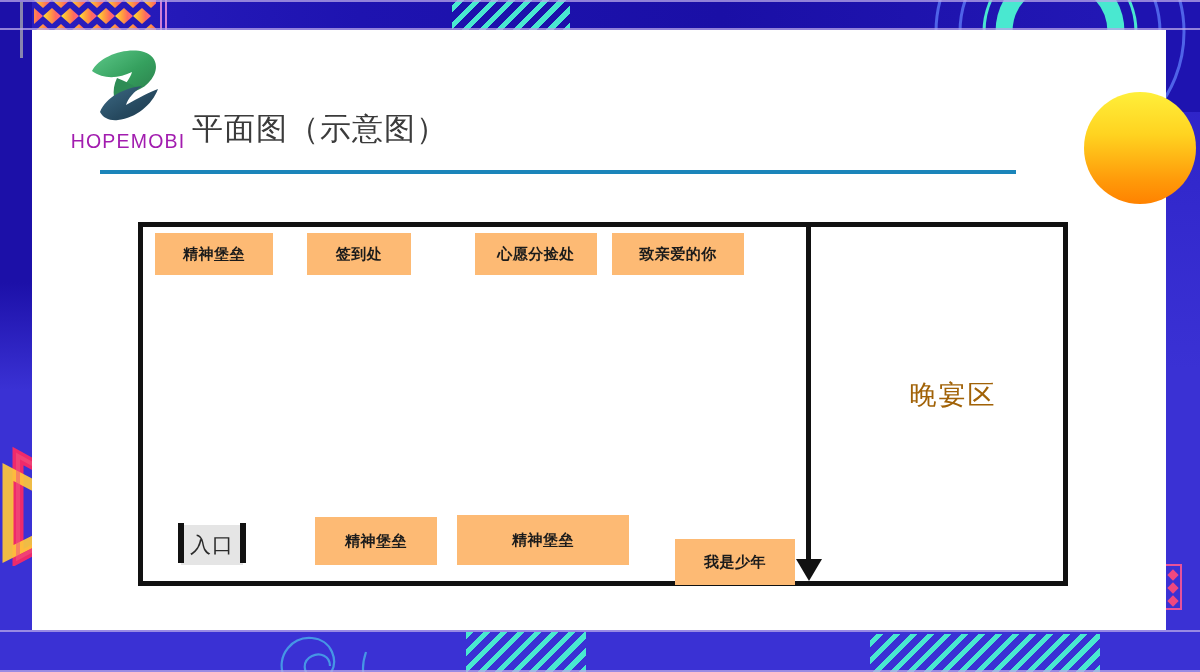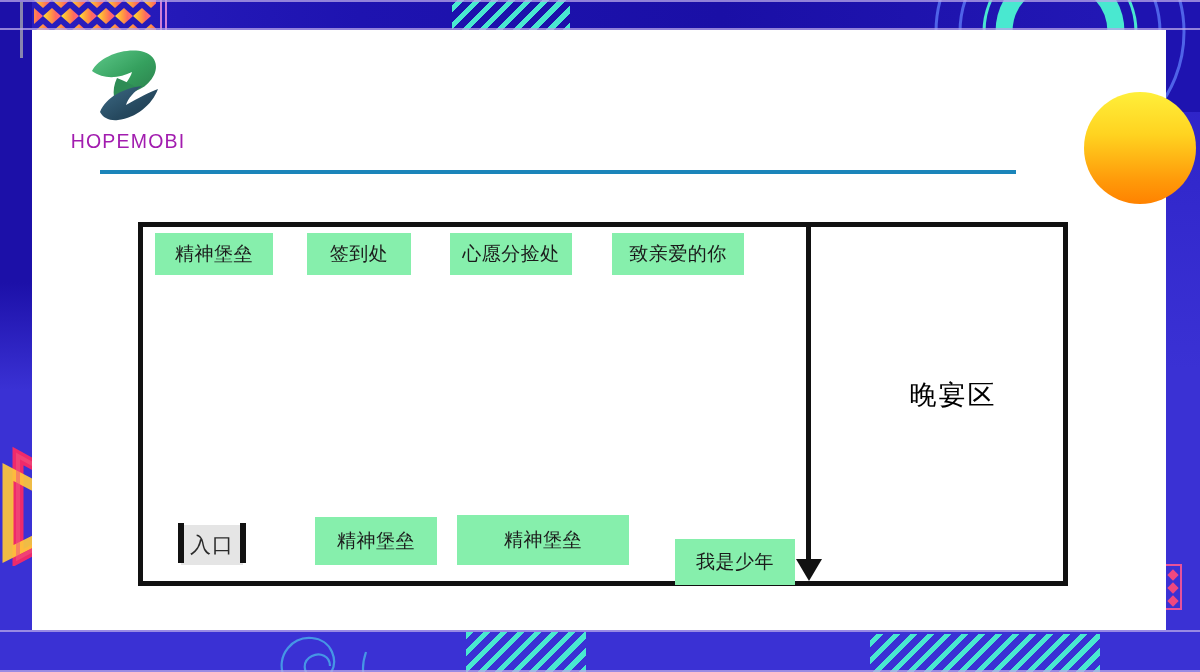--- a/index.html
+++ b/index.html
@@ -234,38 +234,39 @@
   }
 
   
   .banquet-label {
     position: absolute;
     left: 700px; top: 150px;
     width: 220px;
     text-align: center;
     font-family: "Liberation Serif", "DejaVu Serif", serif;
     font-size: 27px;
-    color: #000000;
+    color: #a16207;
     letter-spacing: 2px;
   }
 
   
   .booth {
     position: absolute;
-    background: #86efac;
+    background: #fdba74;
     color: #1b1b1b;
     font-family: "Liberation Serif", "DejaVu Serif", serif;
-    font-size: 19px;
+    font-size: 15px;
     letter-spacing: .5px;
     display: flex;
     align-items: center;
     justify-content: center;
     box-sizing: border-box;
     white-space: nowrap;
     overflow: hidden;
+    font-weight: bold;
   }
 
   
   .entrance {
     position: absolute;
     box-sizing: border-box;
     background: #e5e5e5;
     display: flex;
     align-items: center;
     justify-content: center;
@@ -397,35 +398,36 @@
             <stop offset="100%" stop-color="#1d3a4d"></stop>
           </linearGradient>
         </defs>
         <path d="M12 23 C20 8 46 -1 64 4 C74 7 79 16 74 27 C68 40 52 47 36 46 C44 38 50 31 52 24 C40 30 24 32 12 23 Z" fill="url(#leafg)"></path>
         <path d="M37 30 C44 33 52 36 58 41 C50 47 42 50 34 49 C33 43 34 36 37 30 Z" fill="#2e8c55"></path>
         <path d="M20 64 C26 49 44 40 62 38 C54 44 48 50 46 57 C58 50 70 44 78 41 C72 57 56 70 38 72 C30 73 23 70 20 64 Z" fill="url(#handg)"></path>
       </svg>
       <div class="logo-text">HOPEMOBI</div>
     </div>
 
+    <div class="slide-title">平面图（示意图）</div>
 
     <div class="title-rule"></div>
   </div>
 
   <div class="plan">
 
     <div class="divider"></div>
     <div class="divider-head"></div>
 
     <div class="banquet-label">晚宴区</div>
 
     <div id="booth-host">
         <div class="booth" style="left: 12px; top: 6px; width: 118px; height: 42px;">精神堡垒</div>
         <div class="booth" style="left: 164px; top: 6px; width: 104px; height: 42px;">签到处</div>
-        <div class="booth" style="left: 307px; top: 6px; width: 122px; height: 42px;">心愿分捡处</div>
+        <div class="booth" style="left: 332px; top: 6px; width: 122px; height: 42px;">心愿分捡处</div>
         <div class="booth" style="left: 469px; top: 6px; width: 132px; height: 42px;">致亲爱的你</div>
         <div class="booth" style="left: 172px; top: 290px; width: 122px; height: 48px;">精神堡垒</div>
         <div class="booth" style="left: 314px; top: 288px; width: 172px; height: 50px;">精神堡垒</div>
         <div class="booth" style="left: 532px; top: 290px; width: 120px; height: 46px; margin-top: 22px;">我是少年</div>
         <div class="entrance" style="left: 38px; top: 298px; width: 62px; height: 40px;">入口</div>
       </div>
   </div>
 
 </div>
 

